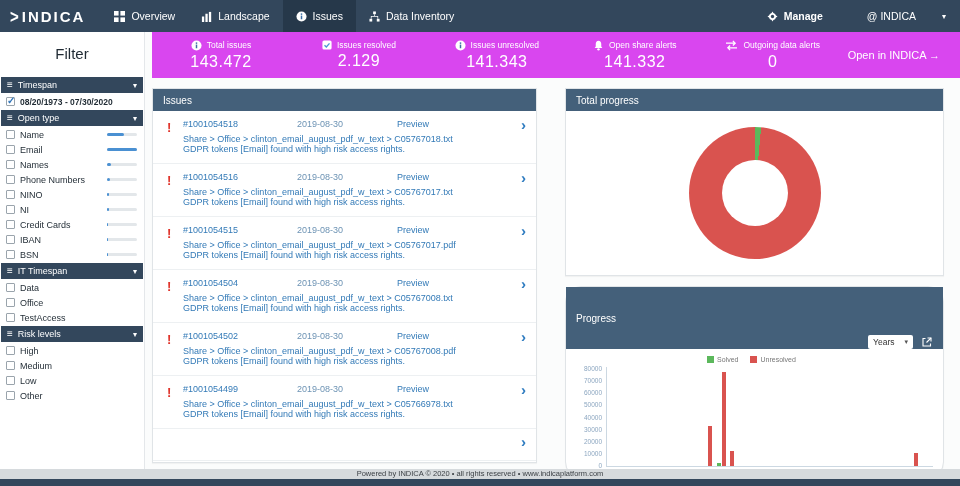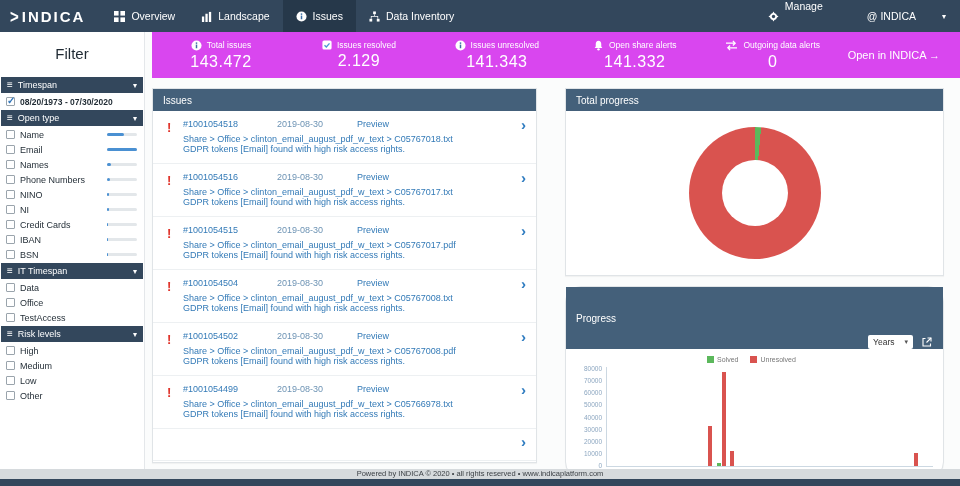--- a/index.html
+++ b/index.html
@@ -8,21 +8,21 @@
   [data-interactable="true"] { cursor:pointer; }
 
   
   .navbar { flex:0 0 32px; background:#33475c; color:#fff; display:flex; align-items:center; }
   .logo { display:flex; align-items:center; padding:0 16px 0 10px; font-size:15px; font-weight:bold; letter-spacing:2px; }
   .logo-chev { font-weight:bold; margin-right:1px; transform:scaleY(1.2); }
   .nav-items { display:flex; height:100%; }
   .nav-item { display:flex; align-items:center; gap:6px; padding:0 13px; font-size:10.5px; height:100%; }
   .nav-item.active { background:#26384a; }
   .nav-right { margin-left:auto; display:flex; align-items:center; height:100%; }
-  .nav-manage { display:flex; gap:6px; font-size:10.5px; padding:0 14px; height:100%; }
+  .nav-manage { display:flex; align-items:center; gap:6px; font-size:10.5px; padding:0 14px; height:100%;font-weight:bold; }
   .nav-account { display:flex; align-items:center; gap:26px; font-size:10.5px; padding:0 14px 0 30px; height:100%; }
   .nav-icon { display:inline-flex; align-items:center; }
 
   
   .layout { flex:1 1 auto; display:flex; min-height:0; }
 
   
   .sidebar { flex:0 0 145px; background:#fff; border-right:1px solid #e4e7ea; overflow:hidden; }
   .filter-title { text-align:center; font-size:15px; color:#1f2a33; padding:13px 0 14px; }
   .side-header { background:#33475c; color:#fff; font-size:9px; display:flex; align-items:center; gap:5px; padding:3px 6px; margin:1px 1px; }
@@ -48,21 +48,21 @@
 
   .panels { flex:1 1 auto; display:flex; gap:28px; padding:10px 16px 6px 7px; min-height:0; }
   .panel { background:#fff; border:1px solid #e0e4e7; display:flex; flex-direction:column; box-shadow:0 1px 1px rgba(0,0,0,0.04); }
   .panel-header { flex:0 0 22px; background:#44607a; color:#fff; font-size:10px; display:flex; align-items:center; padding:0 10px; }
   .ph-title { flex:1; }
 
   .issues-panel { flex:0 0 385px; }
   .issues-list { flex:1; overflow:hidden; }
   .issue-row { position:relative; padding:8px 10px 9px 30px; border-bottom:1px solid #edf0f2; }
   .issue-bang { position:absolute; left:14px; top:9px; color:#e0342b; font-weight:bold; font-size:13px; }
-  .issue-line1 { display:flex; align-items:center; font-size:9px; }
+  .issue-line1 { display:flex; align-items:center; font-size:9px;gap:20px; }
   .issue-id { color:#337ab7; flex:0 0 94px; }
   .issue-date { color:#6d93b4; flex:0 0 80px; }
   .issue-preview { color:#337ab7; }
   .issue-chev { margin-left:auto; color:#2f7cc0; font-size:15px; line-height:9px; font-weight:bold; }
   .issue-path { color:#337ab7; font-size:9px; margin-top:5px; }
   .issue-desc { color:#337ab7; font-size:9px; }
 
   .right-col { flex:1 1 auto; display:flex; flex-direction:column; gap:10px; min-width:0; }
   .donut-panel { flex:0 0 188px; }
   .donut-wrap { flex:1; display:flex; align-items:center; justify-content:center; }

